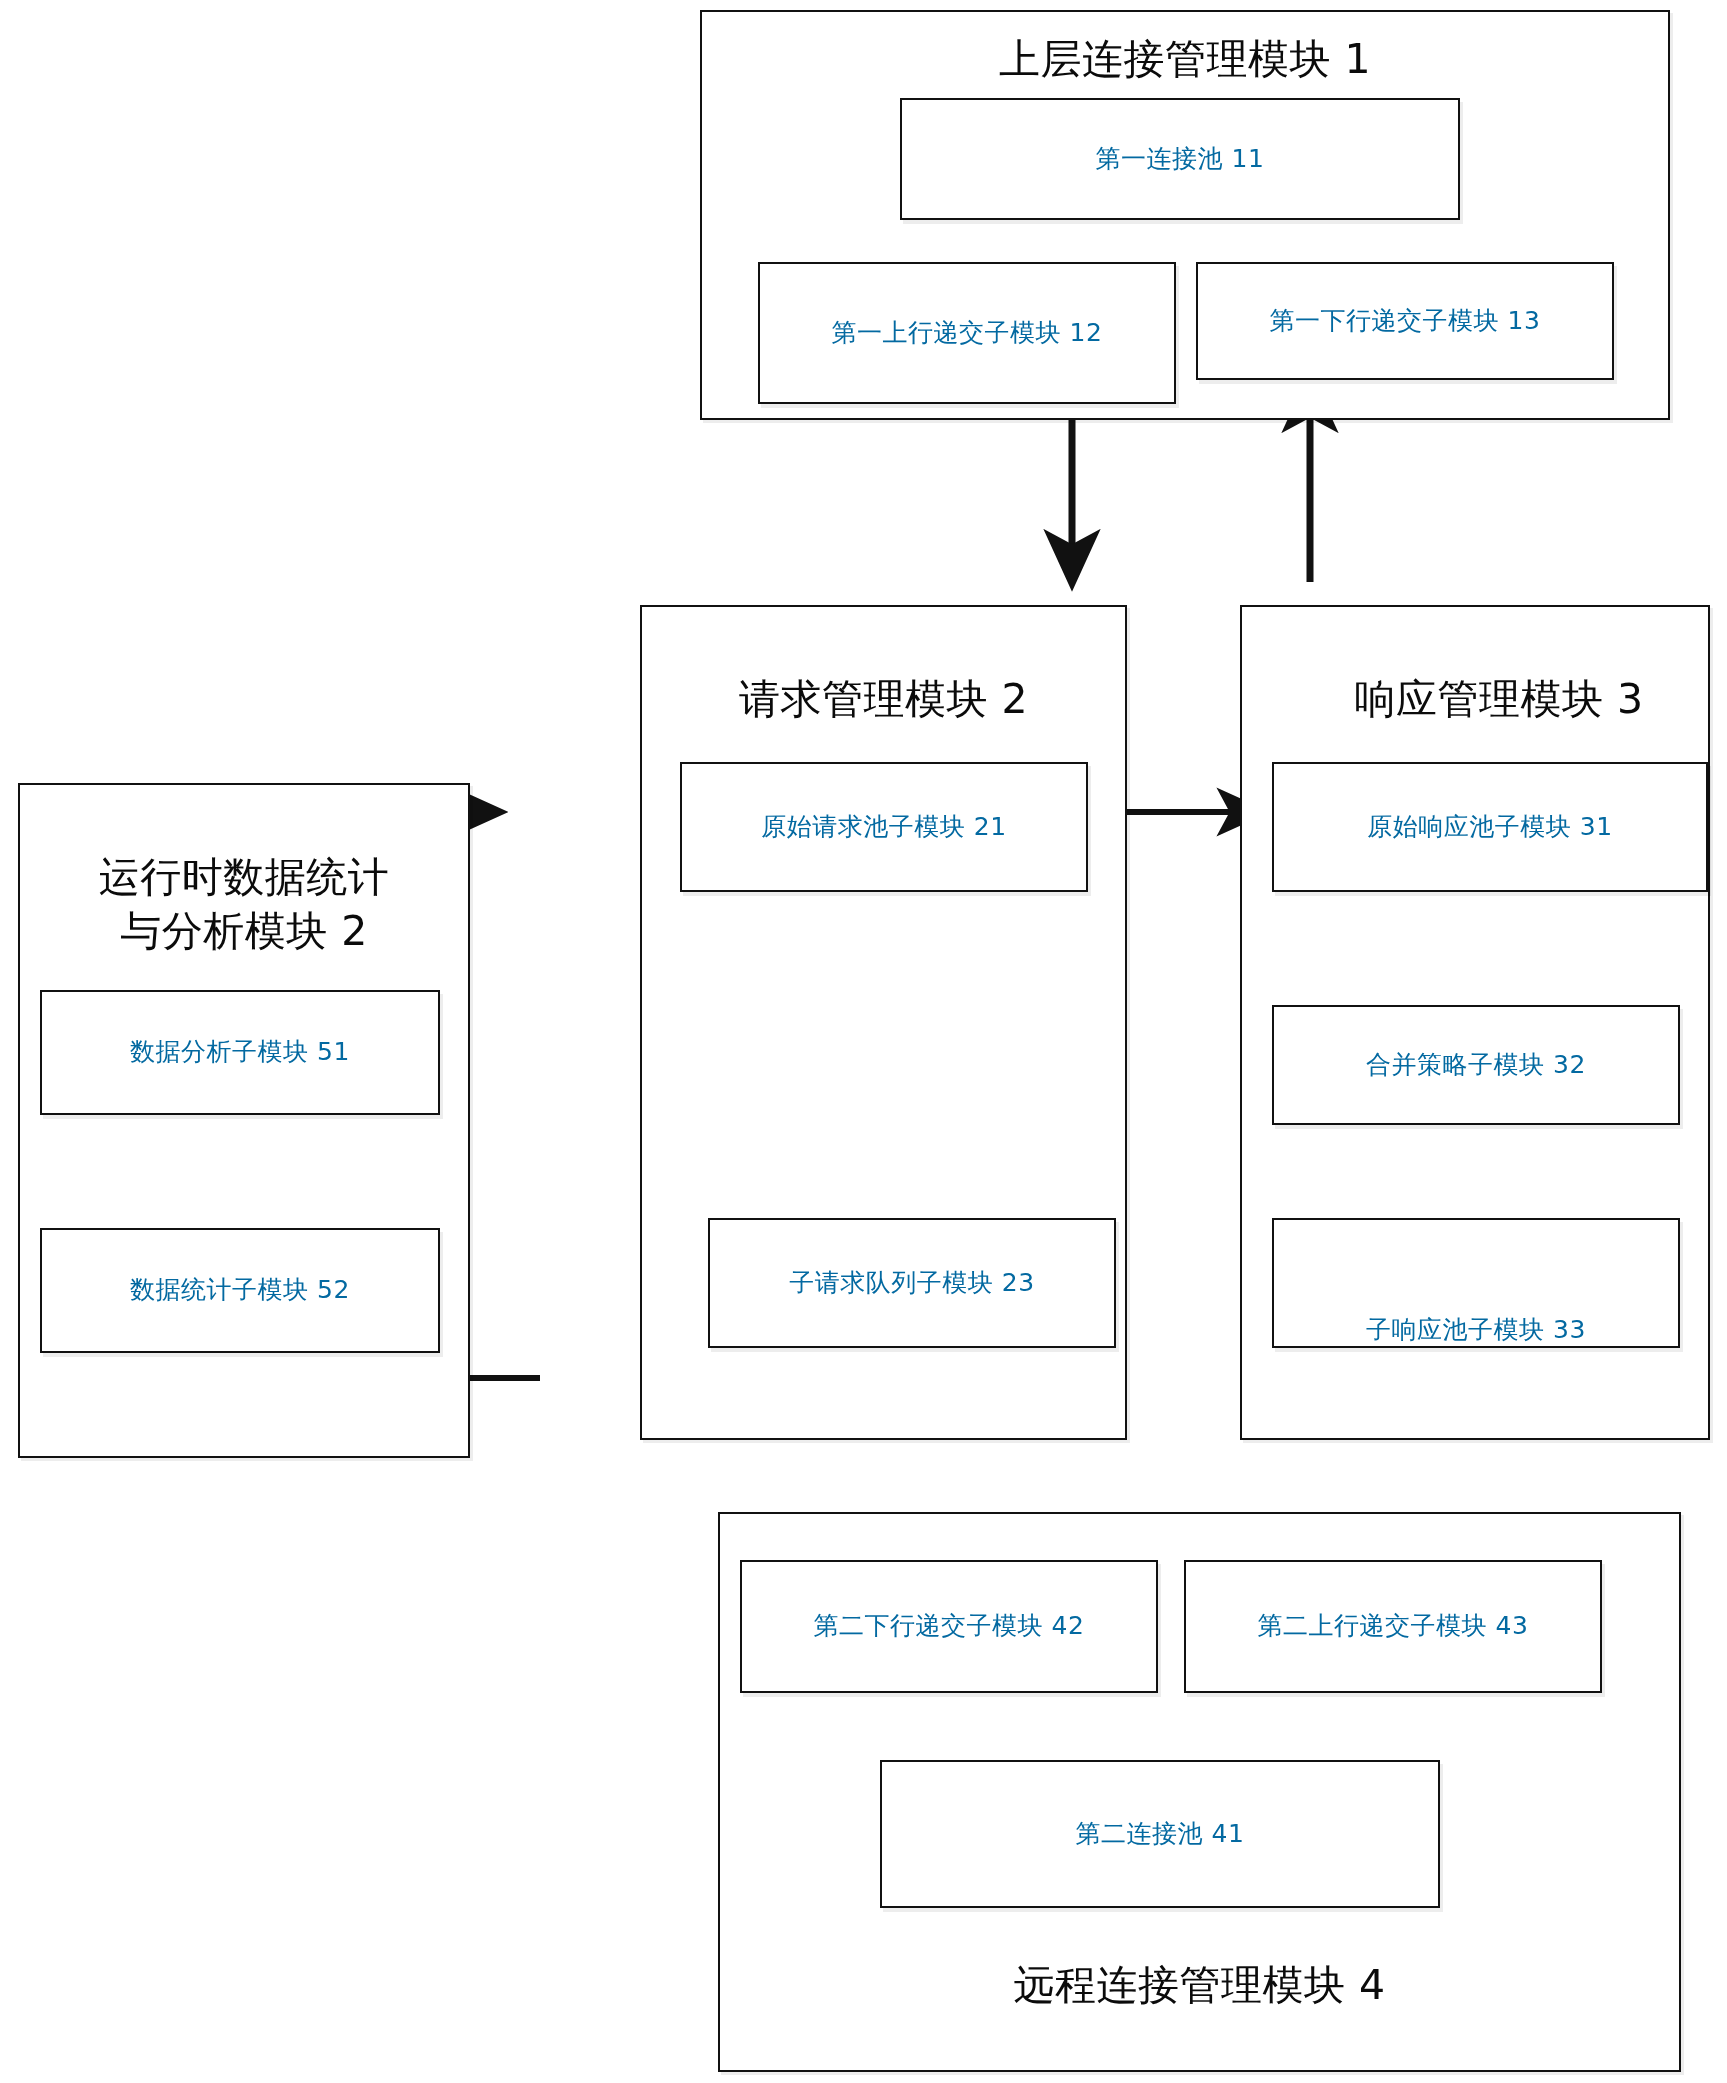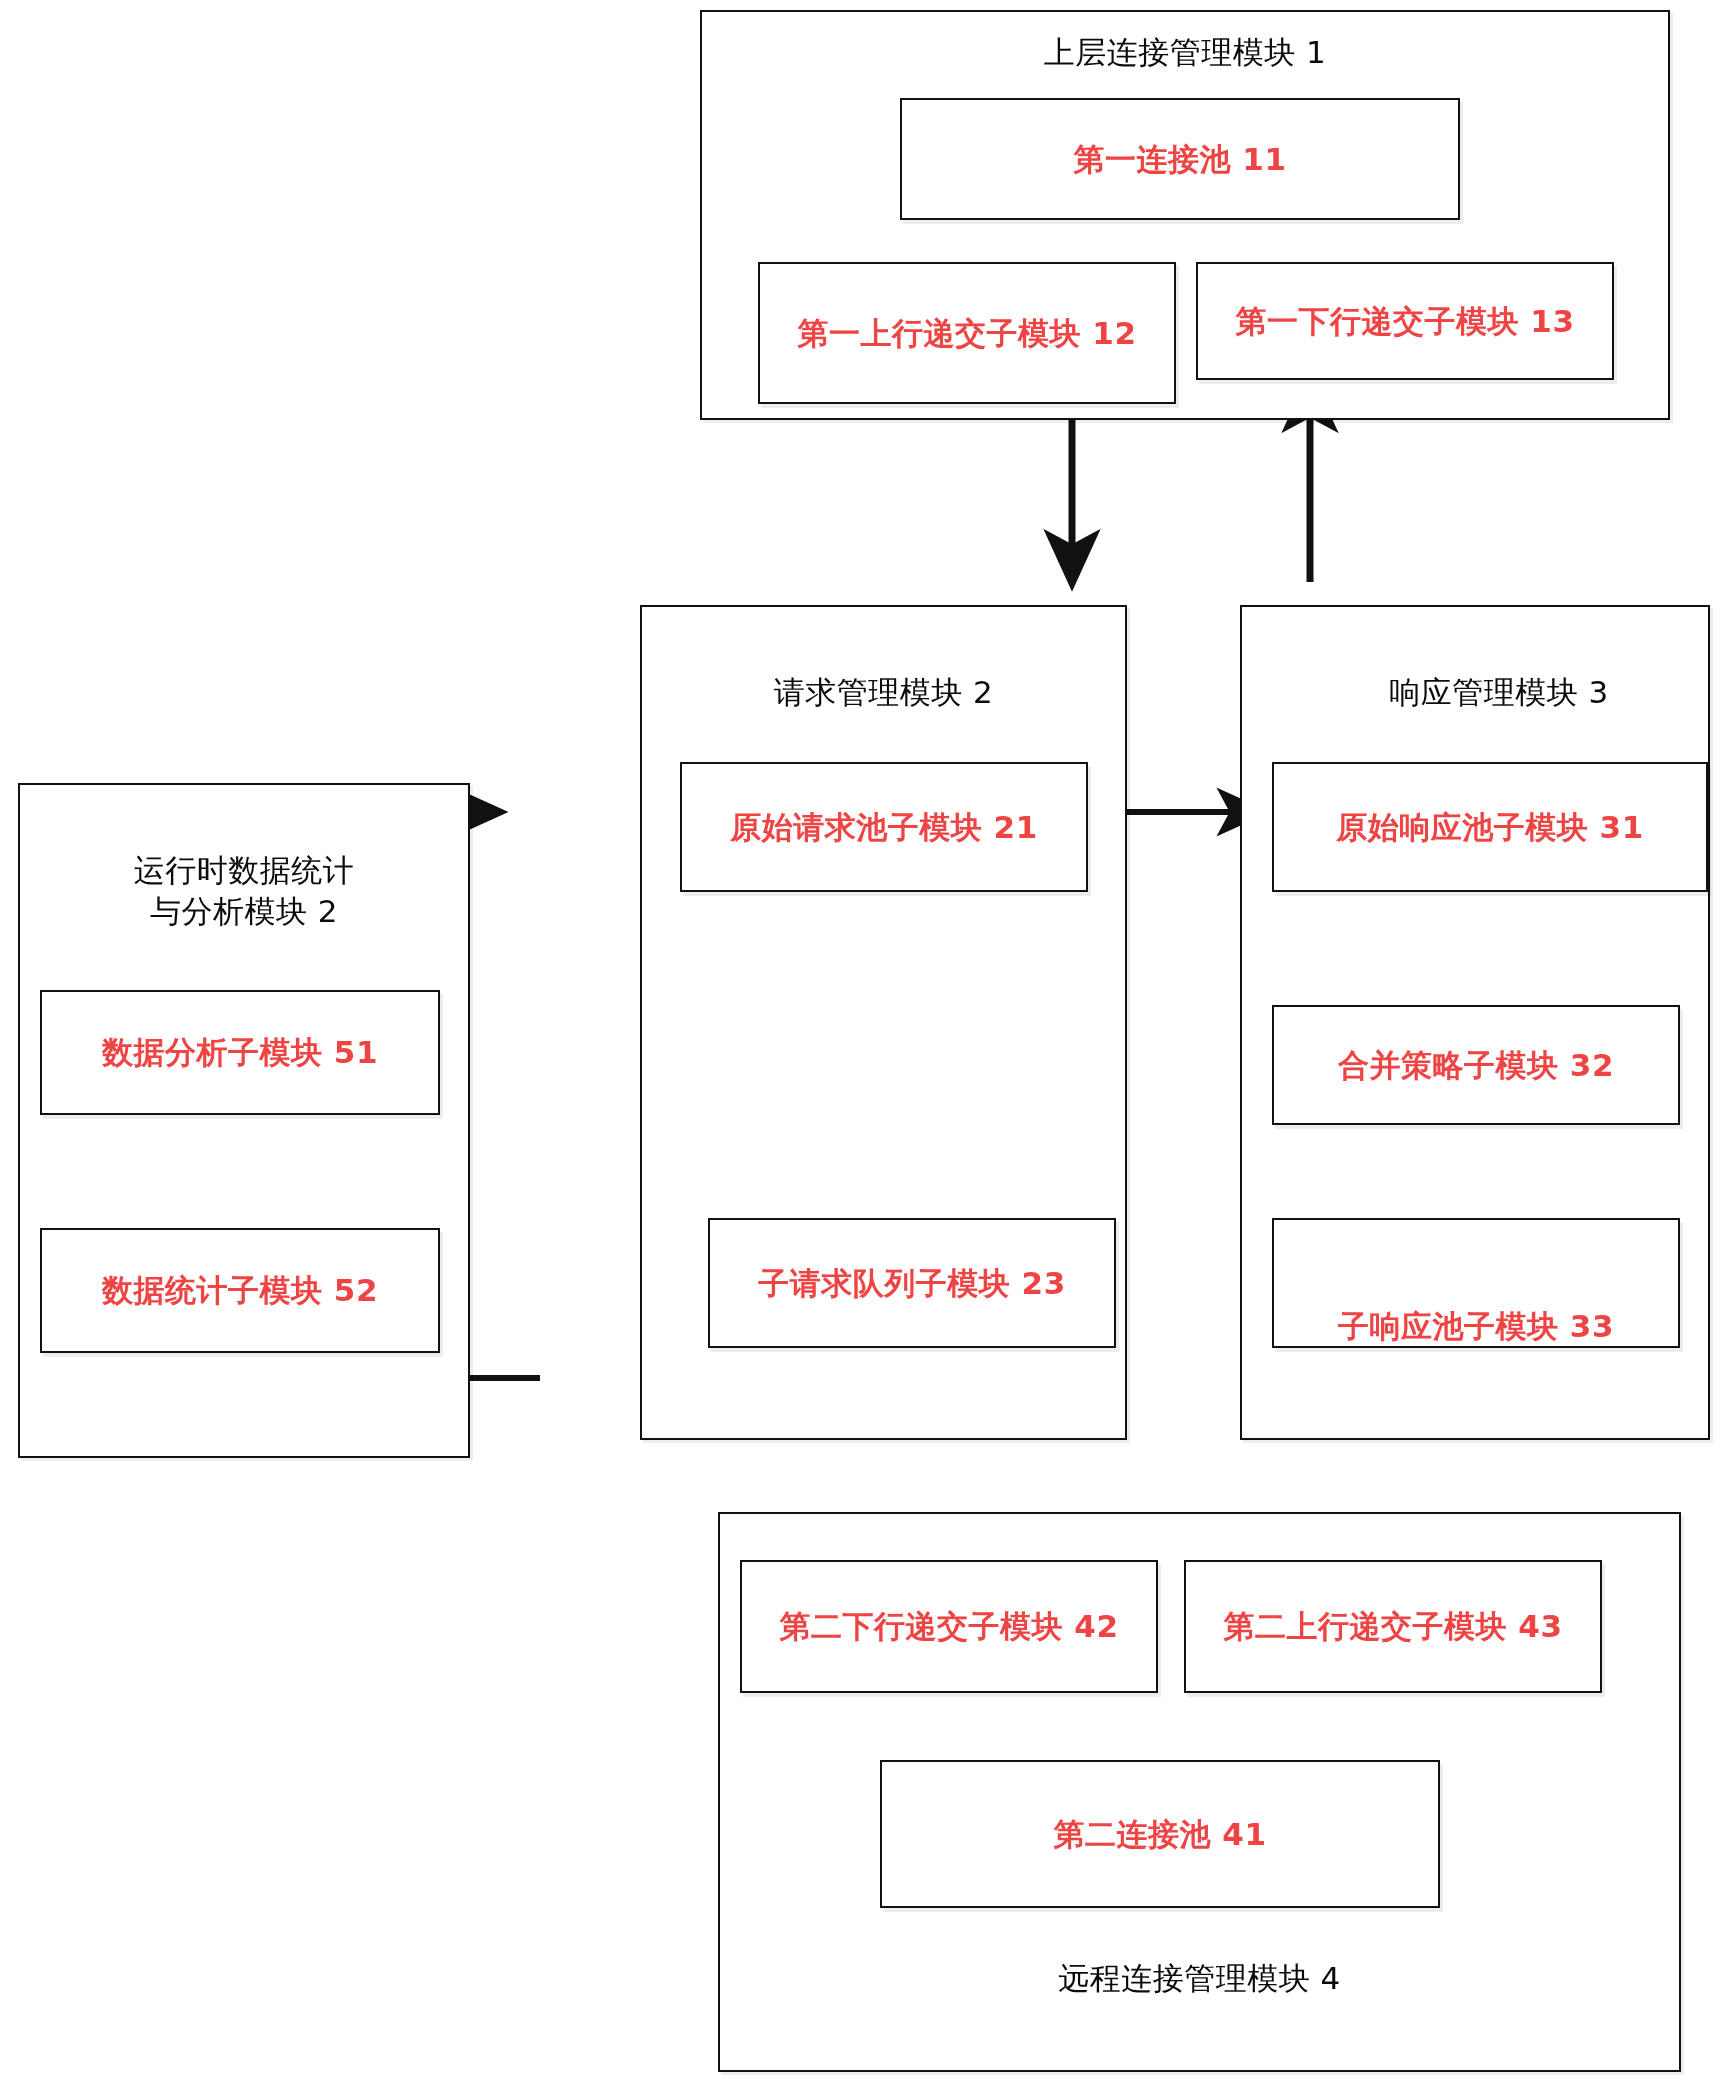--- a/index.html
+++ b/index.html
@@ -37,31 +37,31 @@
     border: 2px solid #111111;
     background: #ffffff;
     box-shadow: 3px 4px 0 0 rgba(0,0,0,0.07);
     display: flex;
     align-items: center;
     justify-content: center;
     text-align: center;
     z-index: 5;
   }
   .sub-label {
-    font-size: 31px;
+    font-size: 25px;
     line-height: 1.30;
-    color: #ef4444;
+    color: #0369a1;
     letter-spacing: 0.5px;
-    font-weight: 700;
+    font-weight: 400;
     padding: 0 6px;
   }
   .mod-title {
     position: absolute;
     text-align: center;
-    font-size: 31px;
+    font-size: 41px;
     line-height: 1.32;
     color: #0b0b0b;
     letter-spacing: 0.5px;
     font-weight: 500;
     z-index: 4;
   }
 </style>
 </head>
 <body>
 

